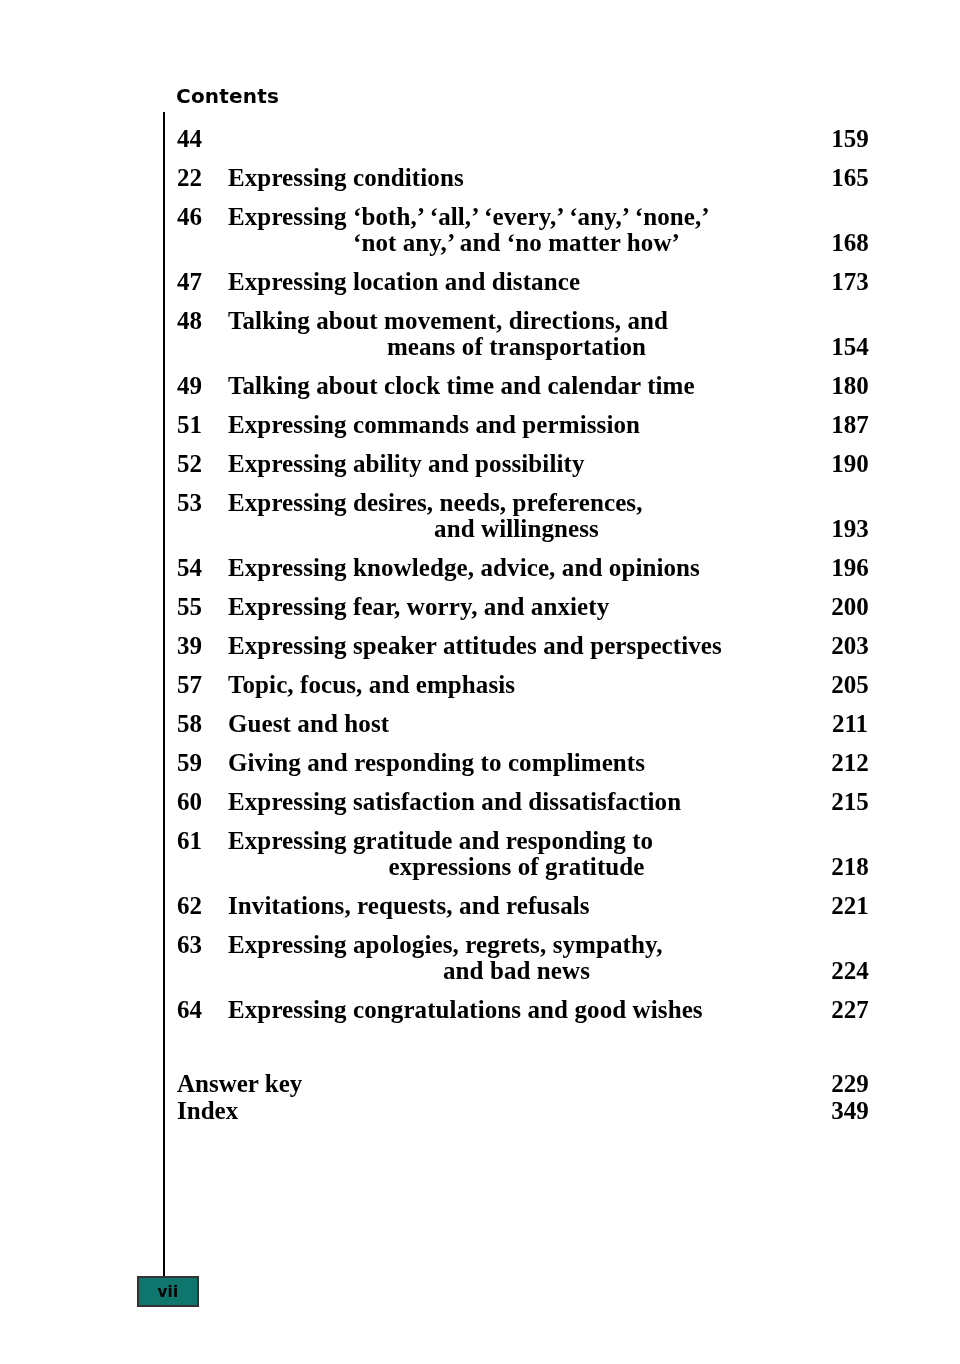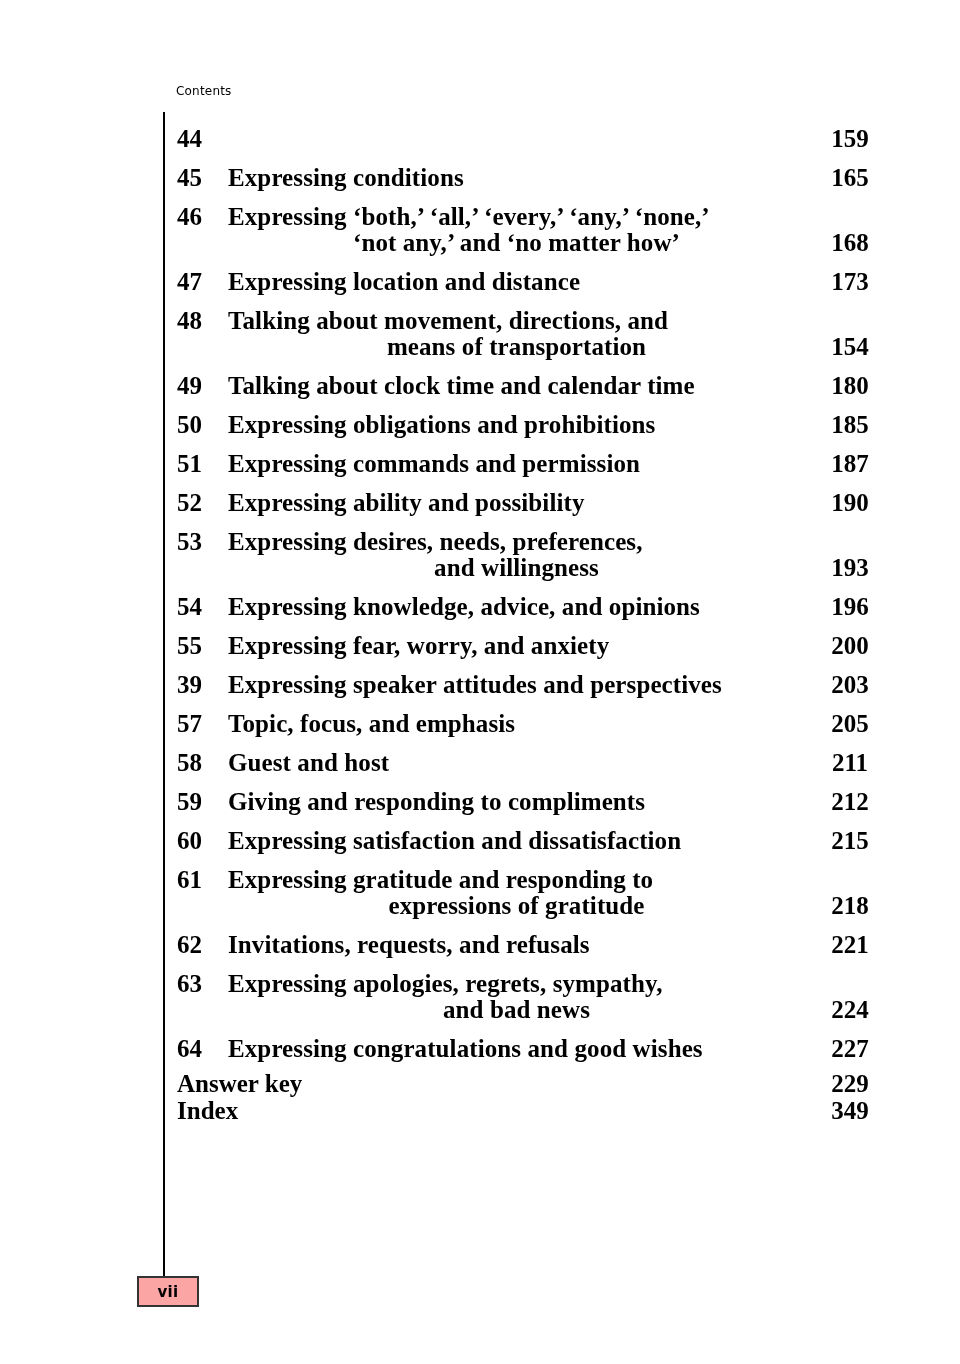--- a/index.html
+++ b/index.html
@@ -20,22 +20,22 @@
     position: absolute;
     inset: 0;
   }
 
   
   .running-head {
     position: absolute;
     left: 176px;
     top: 84px;
     font-family: "DejaVu Sans", "Liberation Sans", sans-serif;
-    font-weight: normal;
-    font-size: 12px;
+    font-weight: bold;
+    font-size: 20px;
     letter-spacing: 0.2px;
     color: #000;
   }
 
   
   .margin-rule {
     position: absolute;
     left: 163px;
     top: 112px;
     width: 2px;
@@ -130,21 +130,21 @@
   }
 
   
   .folio-box {
     position: absolute;
     left: 137px;
     top: 1276px;
     width: 62px;
     height: 31px;
     border: 2px solid #333;
-    background: #fca5a5;
+    background: #0f766e;
     box-sizing: border-box;
     display: flex;
     align-items: center;
     justify-content: center;
   }
   .folio-text {
     font-family: "DejaVu Sans", "Liberation Sans", sans-serif;
     font-weight: bold;
     font-size: 15px;
     letter-spacing: 0.3px;
@@ -161,21 +161,21 @@
 
   <div class="toc" id="toc-list">
       <div class="toc-entry">
         <div class="toc-line">
           <span class="entry-num">44</span>
           <span class="entry-page">159</span>
         </div>
       </div>
       <div class="toc-entry">
         <div class="toc-line">
-          <span class="entry-num">45</span>
+          <span class="entry-num">22</span>
           <span class="entry-title">Expressing conditions</span>
           <span class="entry-page">165</span>
         </div>
       </div>
       <div class="toc-entry">
         <div class="toc-line">
           <span class="entry-num">46</span>
           <span class="entry-title">Expressing ‘both,’ ‘all,’ ‘every,’ ‘any,’ ‘none,’</span>
         </div>
         <div class="toc-line">
@@ -198,27 +198,20 @@
         <div class="toc-line">
           <span class="entry-title cont">means of transportation</span>
           <span class="entry-page">154</span>
         </div>
       </div>
       <div class="toc-entry">
         <div class="toc-line">
           <span class="entry-num">49</span>
           <span class="entry-title">Talking about clock time and calendar time</span>
           <span class="entry-page">180</span>
-        </div>
-      </div>
-      <div class="toc-entry">
-        <div class="toc-line">
-          <span class="entry-num">50</span>
-          <span class="entry-title">Expressing obligations and prohibitions</span>
-          <span class="entry-page">185</span>
         </div>
       </div>
       <div class="toc-entry">
         <div class="toc-line">
           <span class="entry-num">51</span>
           <span class="entry-title">Expressing commands and permission</span>
           <span class="entry-page">187</span>
         </div>
       </div>
       <div class="toc-entry">

